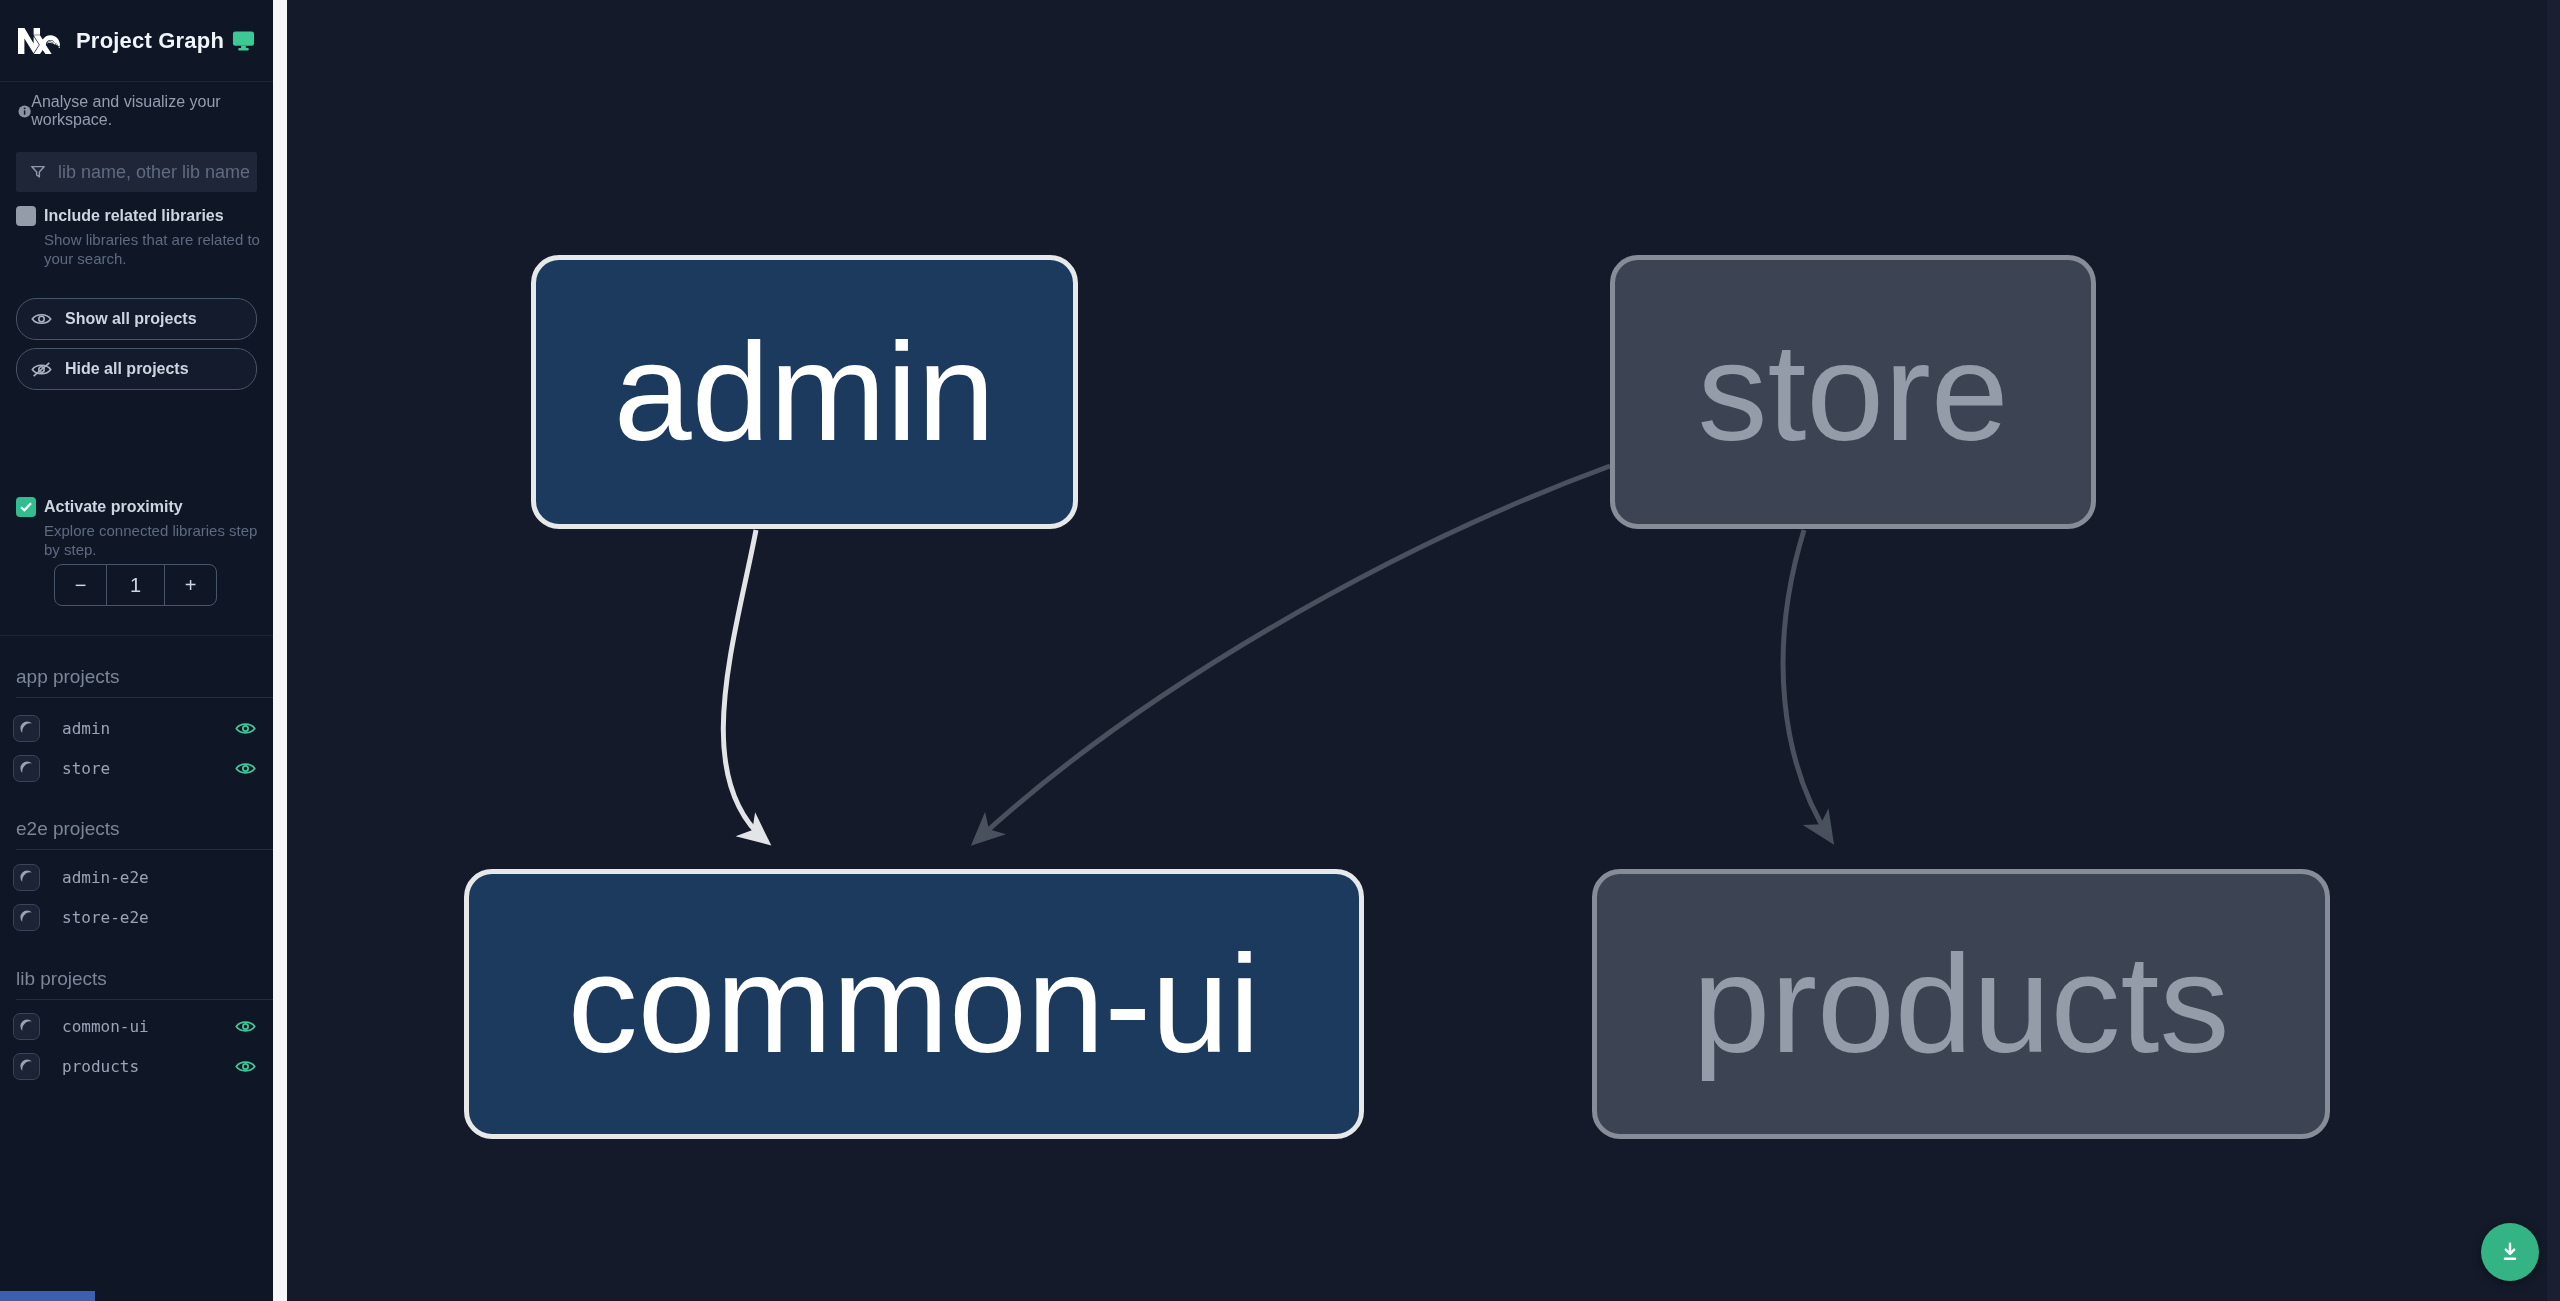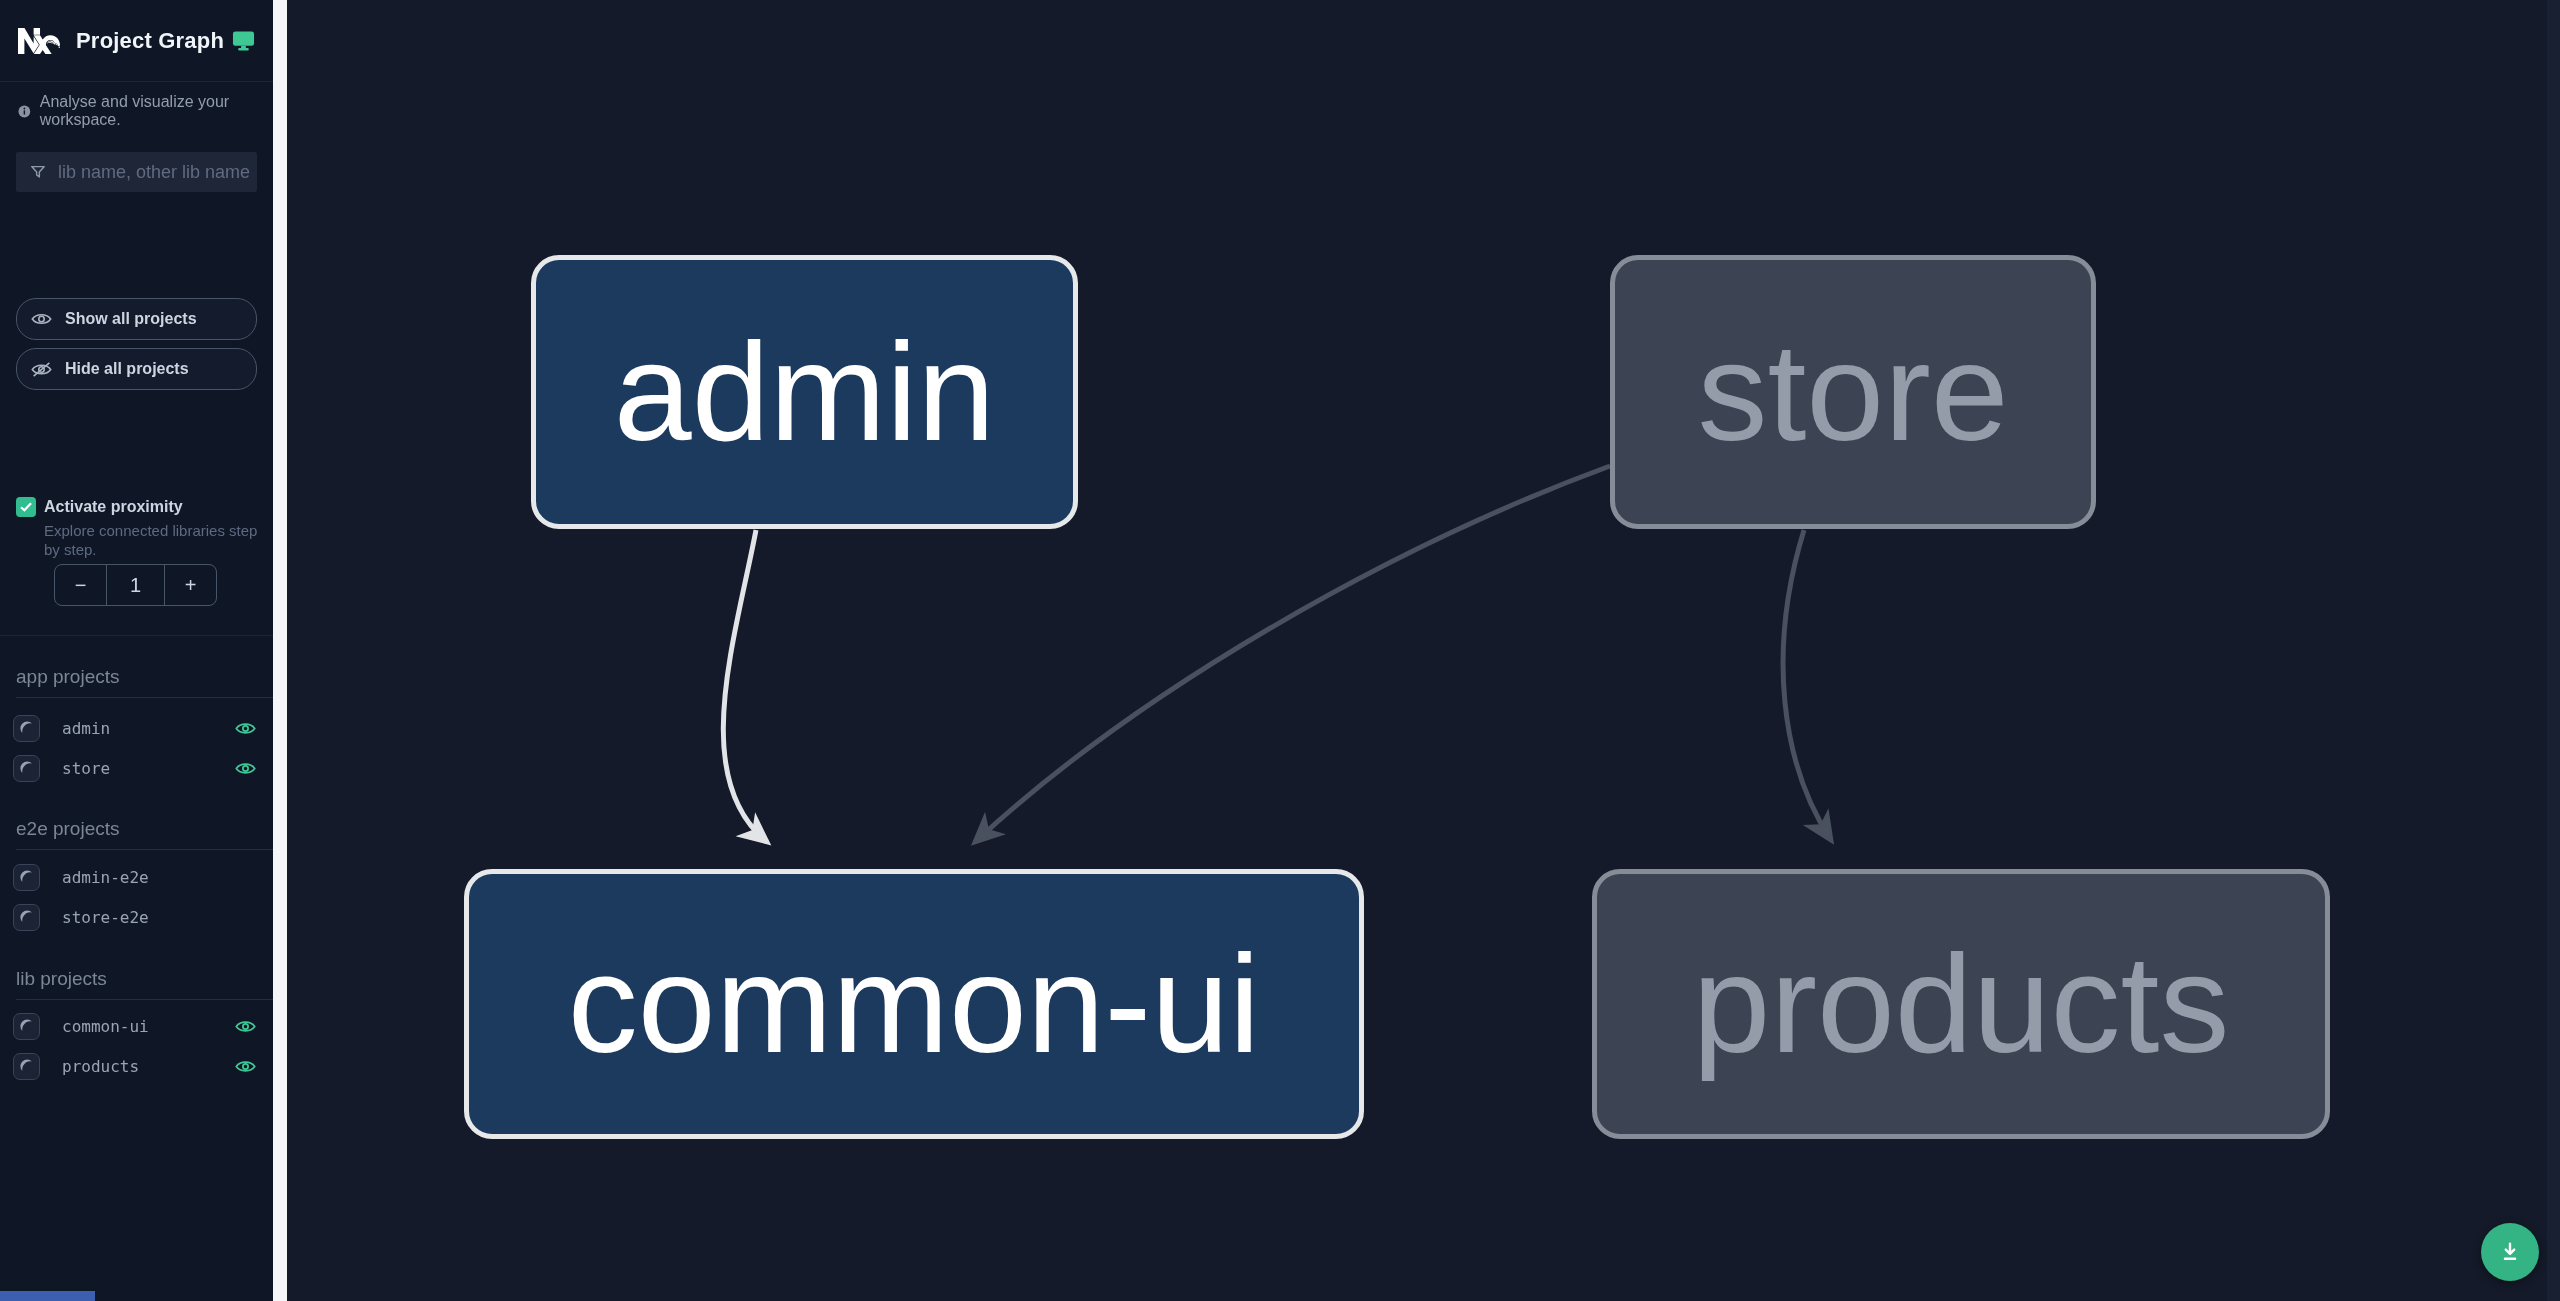--- a/index.html
+++ b/index.html
@@ -7,21 +7,21 @@
   #root { position:relative; width:2560px; height:1301px; }
 
   
   #sidebar { position:absolute; left:0; top:0; width:273px; height:1301px; background:#0f1727; z-index:3; }
   #sb-header { position:absolute; left:0; top:0; width:273px; height:82px; border-bottom:1px solid #1c2638;
                display:flex; align-items:center; padding:0 18px; }
   #nx-logo { width:42px; height:42px; flex:0 0 auto; }
   #sb-title { flex:1; margin-left:16px; color:#f1f5f9; font-size:22px; font-weight:bold; letter-spacing:.2px; }
   #monitor-btn { flex:0 0 auto; cursor:pointer; }
 
-  #sb-tagline { position:absolute; left:18px; top:93px; display:flex; align-items:center; gap:9px; }
+  #sb-tagline { position:absolute; left:18px; top:93px; display:flex; align-items:center; }
   #sb-tagline .txt { color:#939dae; font-size:16px; }
 
   #search-wrap { position:absolute; left:16px; top:152px; width:241px; height:40px; background:#1e2637; border-radius:2px; }
   #search-wrap svg { position:absolute; left:13px; top:11px; }
   #search-input { position:absolute; left:42px; top:0; width:195px; height:40px; background:transparent; border:none; outline:none;
                   color:#cbd5e1; font-size:18px; font-family:"Liberation Sans",sans-serif; }
   #search-input::placeholder { color:#5f6b82; }
 
   .cb-row { position:absolute; left:16px; width:245px; }
   .cb-box { position:absolute; left:0; top:2px; width:20px; height:20px; border-radius:4px; display:flex; align-items:center; justify-content:center; cursor:pointer; }
@@ -94,20 +94,25 @@
       <span class="txt">Analyse and visualize your workspace.</span>
     </div>
 
     <div id="search-wrap">
       <svg width="18" height="18" viewBox="0 0 20 20">
           <path d="M3 4h14l-5.5 6v5.5l-3-2.2V10z" fill="none" stroke="#8e99ab" stroke-width="1.6" stroke-linejoin="round"></path>
         </svg>
       <input id="search-input" type="text" placeholder="lib name, other lib name" style="">
     </div>
 
+    <div class="cb-row" style="top:204px">
+      <span class="cb-box cb-gray"></span>
+      <div class="cb-label">Include related libraries</div>
+      <div class="cb-desc">Show libraries that are related to your search.</div>
+    </div>
 
     <div class="sb-btn" style="top:298px">
       <svg width="21" height="16" viewBox="0 0 24 16">
           <path d="M1.5 8 C6 1.5, 18 1.5, 22.5 8 C18 14.5, 6 14.5, 1.5 8 Z" fill="none" stroke="#aab3c0" stroke-width="1.8"></path>
           <circle cx="12" cy="8" r="3.1" fill="none" stroke="#aab3c0" stroke-width="1.8"></circle>
         </svg>
       <span class="lbl">Show all projects</span>
     </div>
 
     <div class="sb-btn" style="top:348px">

